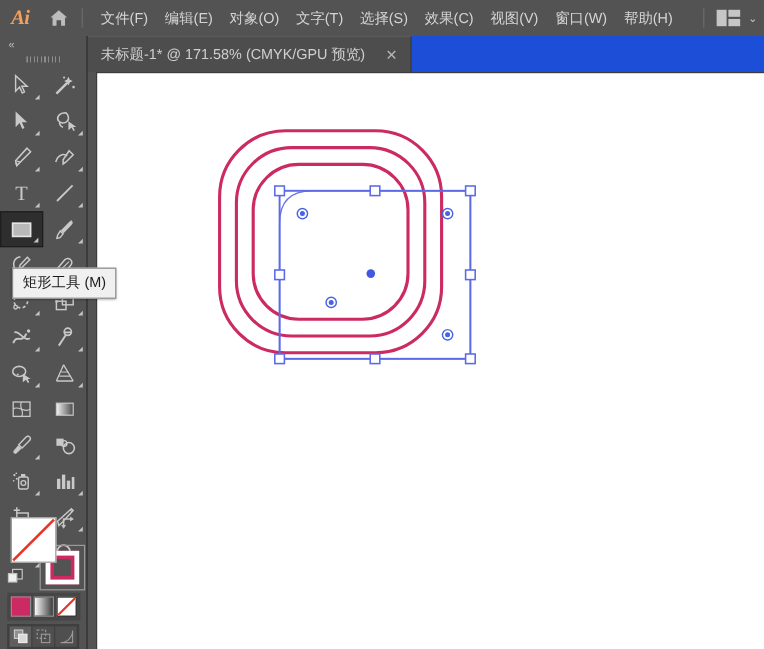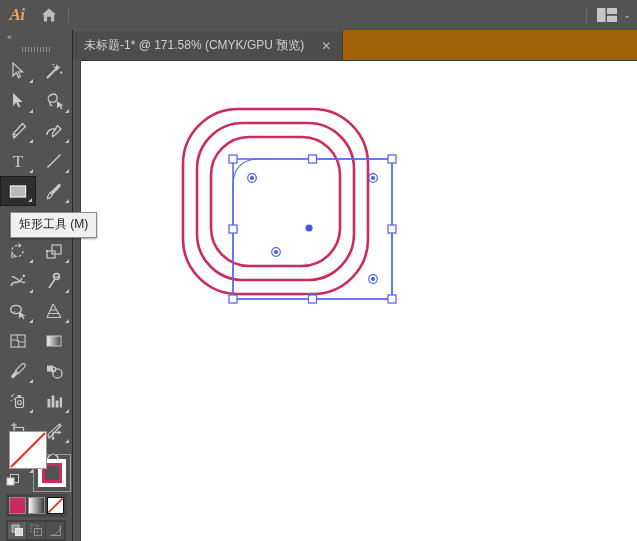--- a/index.html
+++ b/index.html
@@ -32,21 +32,21 @@
   .menubar-right{
     position:absolute;right:6px;top:0;height:30px;display:flex;align-items:center;
   }
   .ws-sep{width:1px;height:16px;background:#6d6d6d;margin-right:10px;}
   .ws-icon{display:flex;align-items:center;}
   .ws-chev{color:#c9c9c9;font-size:9px;margin-left:6px;}
 
   
   .tabbar{
     position:absolute;left:0;top:30px;width:637px;height:30px;
-    background:#a16207;display:flex;align-items:stretch;
+    background:#1d4ed8;display:flex;align-items:stretch;
   }
   .tabbar-lead{width:72px;background:#535353;}
   .tab{
     display:flex;align-items:center;background:#4d4d4d;
     padding:0 8px 0 12px;border-right:1px solid #3a3a3a;
     border-top:1px solid #5a5a5a;
   }
   .tab-label{color:#cfcfcf;font-size:12px;white-space:nowrap;}
   .tab-close{
     color:#b4b4b4;font-size:12px;margin-left:14px;padding:0 3px;cursor:pointer;
@@ -84,21 +84,21 @@
   }
   .tool.active{background:#2e2e2e;border:1px solid #1d1d1d;}
   .tool .corner{
     position:absolute;right:3px;bottom:3px;
     width:0;height:0;border-left:4px solid transparent;border-bottom:4px solid #c3c3c3;
   }
   .tool svg{display:block;}
 
   
   .tooltip{
-    position:absolute;left:10px;top:182px;z-index:60;
+    position:absolute;left:10px;top:193px;z-index:60;
     background:#f0f0f0;border:1px solid #8a8a8a;
     padding:3px 8px 4px 8px;font-size:12px;color:#1c1c1c;white-space:nowrap;
     box-shadow:0 1px 2px rgba(0,0,0,.35);
   }
 
   
   .colorzone{position:absolute;left:0;top:398px;width:71px;}
   .fs-wrap{position:relative;width:71px;height:62px;}
   .fill-box{
     position:absolute;left:9px;top:3px;width:38px;height:38px;
@@ -158,20 +158,31 @@
 <div id="app">
 
   <div class="menubar">
     <div class="ai-logo">Ai</div>
     <div class="home-icon">
       <svg width="18" height="18" viewBox="0 0 18 18">
         <path d="M9 2.6 L16 8.6 L14.2 8.6 L14.2 15.4 L10.9 15.4 L10.9 10.8 L7.1 10.8 L7.1 15.4 L3.8 15.4 L3.8 8.6 L2 8.6 Z" fill="#bcbcbc"></path>
       </svg>
     </div>
     <div class="menu-sep"></div>
+    <div class="menu-items">
+      <div class="menu-item">文件(F)</div>
+      <div class="menu-item">编辑(E)</div>
+      <div class="menu-item">对象(O)</div>
+      <div class="menu-item">文字(T)</div>
+      <div class="menu-item">选择(S)</div>
+      <div class="menu-item">效果(C)</div>
+      <div class="menu-item">视图(V)</div>
+      <div class="menu-item">窗口(W)</div>
+      <div class="menu-item">帮助(H)</div>
+    </div>
     <div class="menubar-right">
       <div class="ws-sep"></div>
       <div class="ws-icon">
         <svg width="20" height="14" viewBox="0 0 20 14">
           <rect x="0" y="0" width="8.5" height="14" fill="#c6c6c6"></rect>
           <rect x="10" y="0" width="10" height="6" fill="#c6c6c6"></rect>
           <rect x="10" y="7.8" width="10" height="6.2" fill="#c6c6c6"></rect>
         </svg>
       </div>
       <div class="ws-chev">⌄</div>

